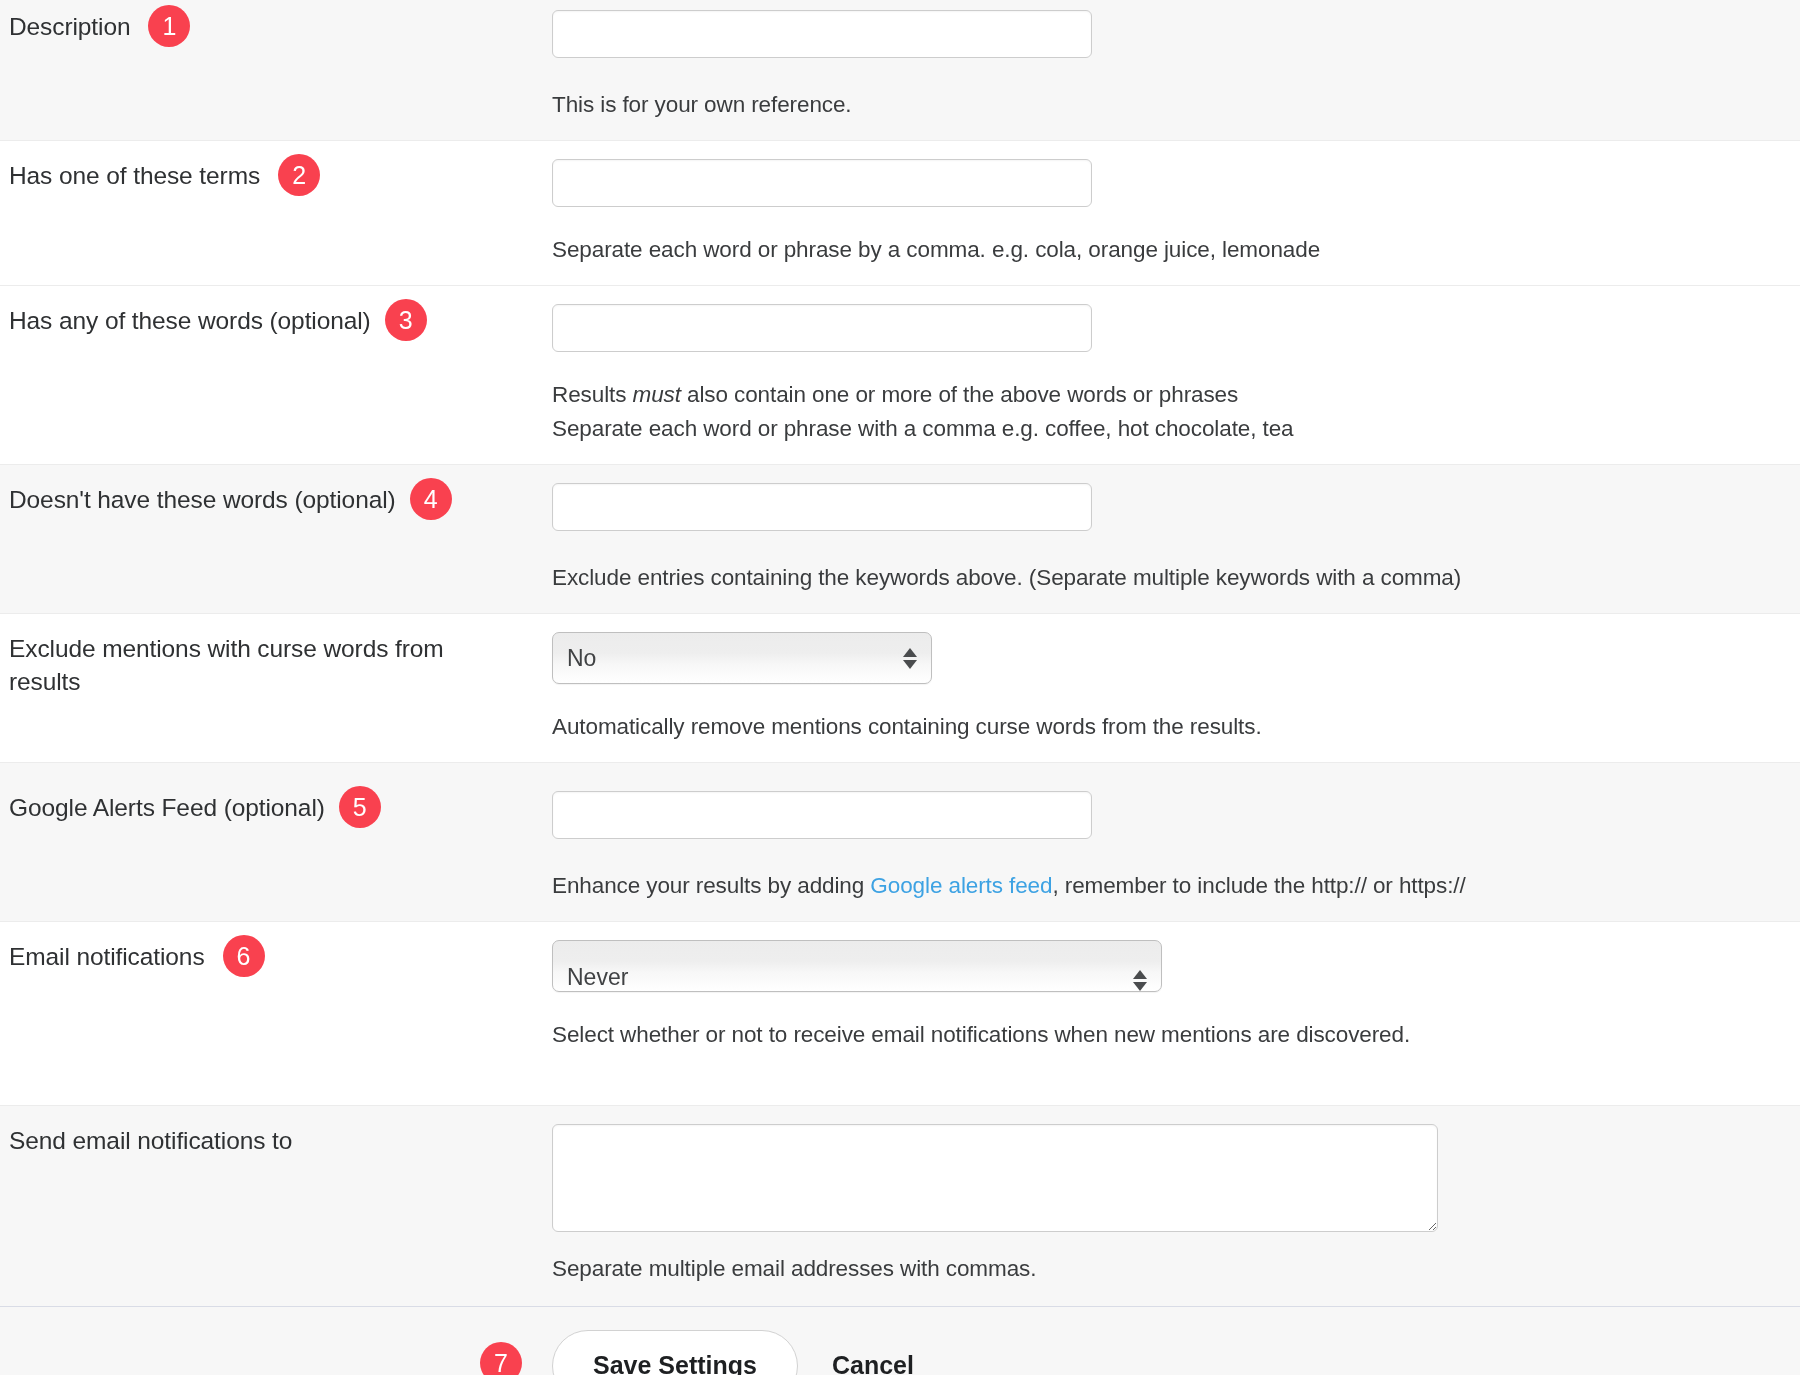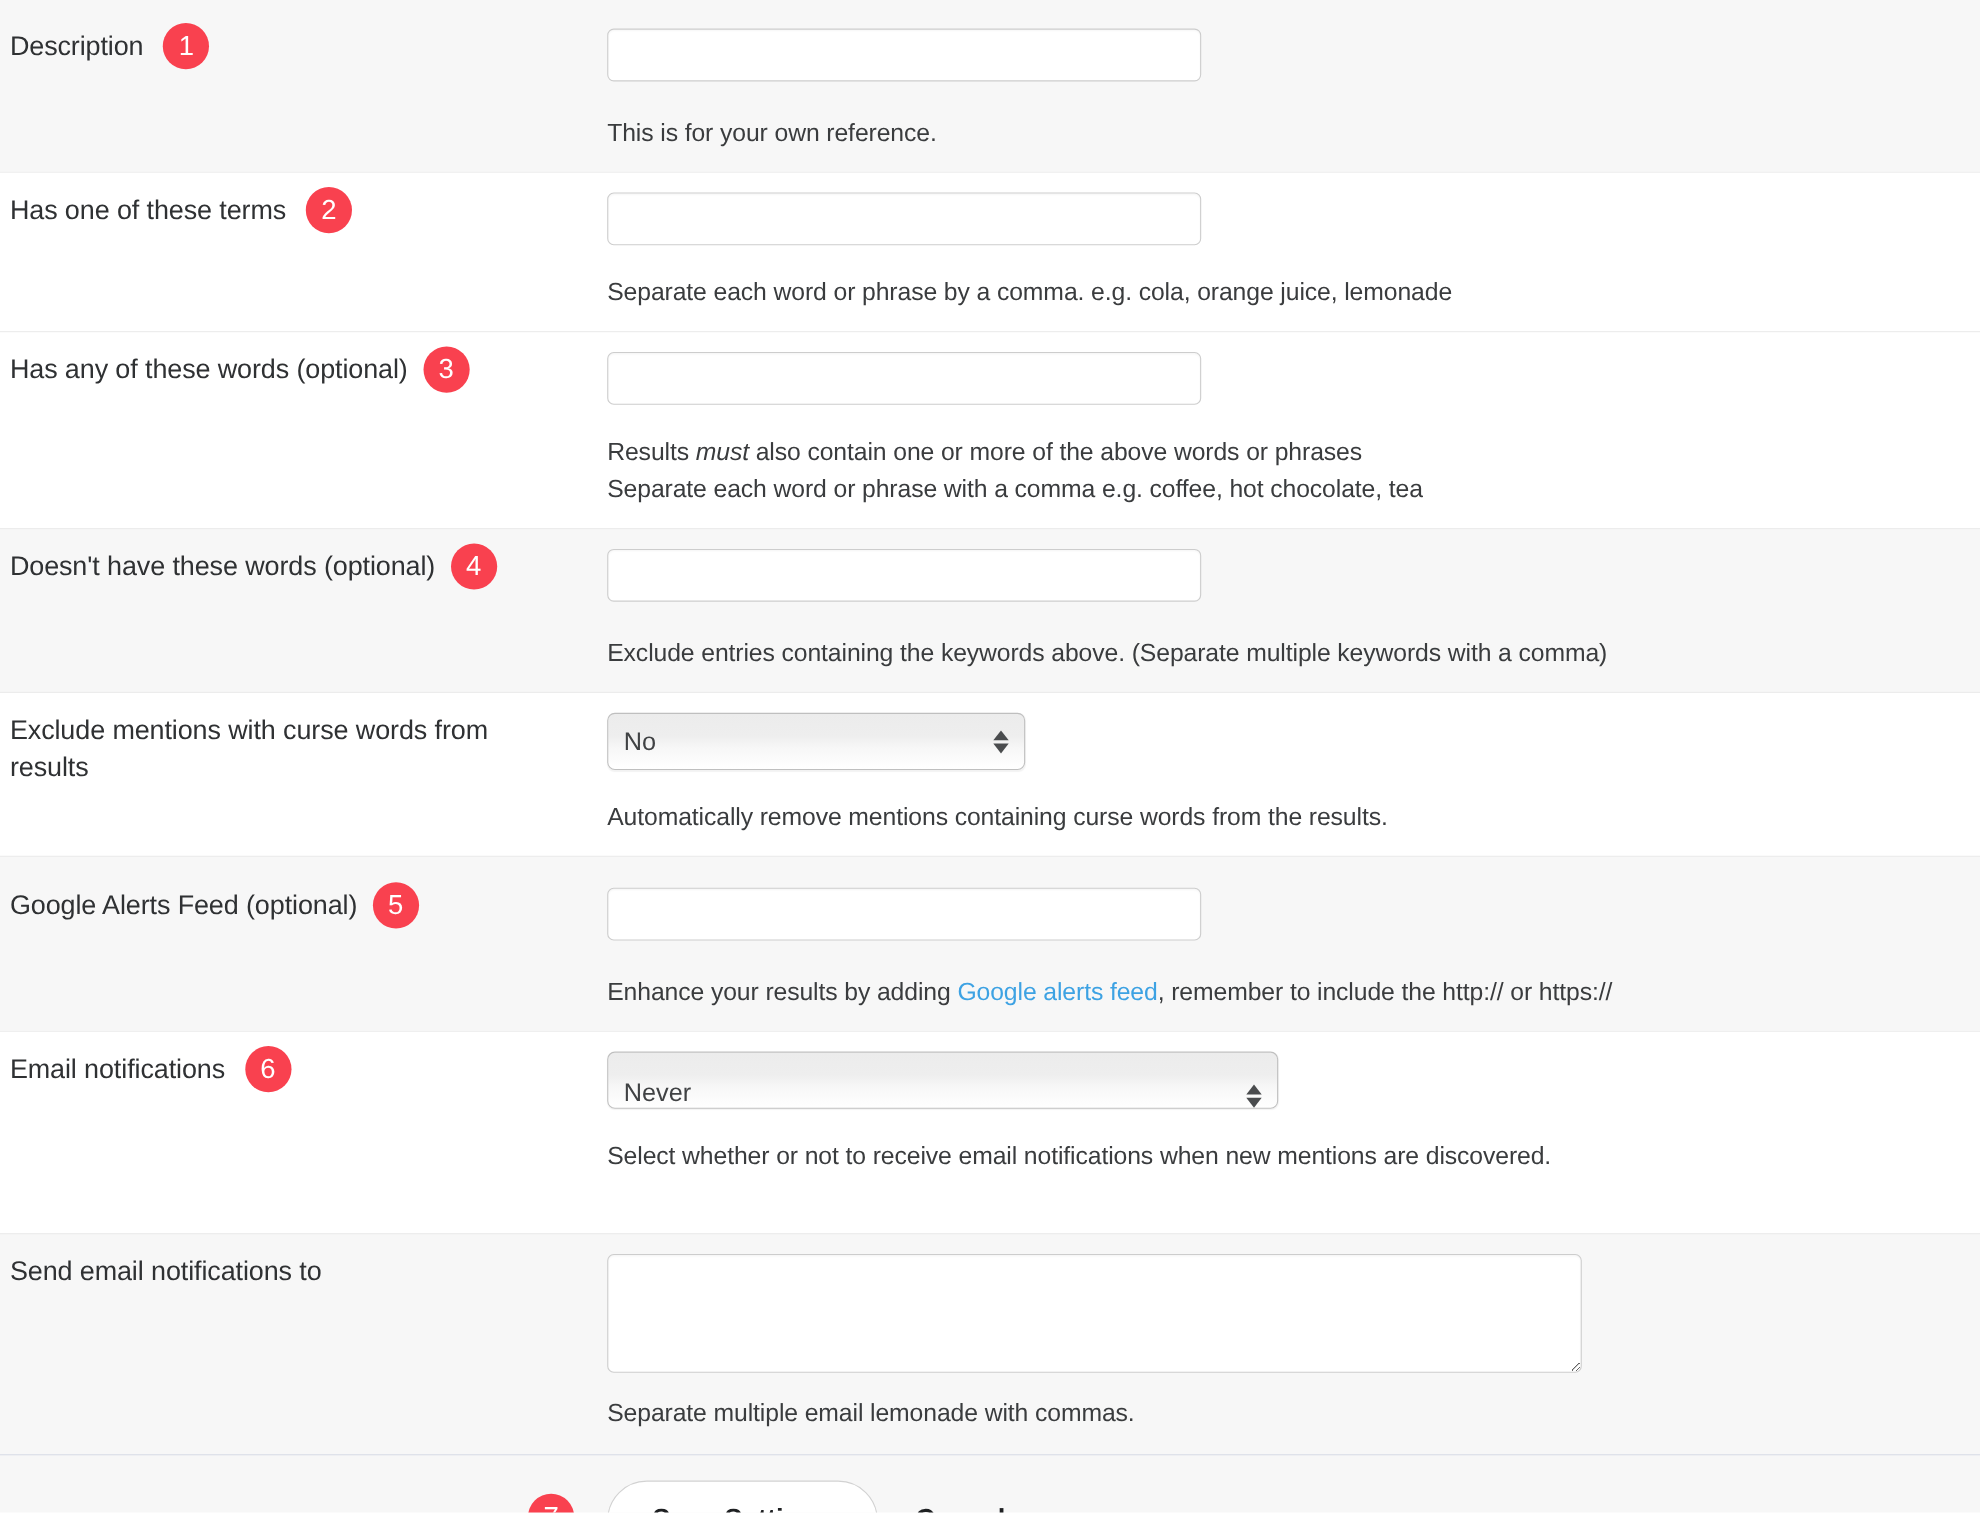--- a/index.html
+++ b/index.html
@@ -184,21 +184,21 @@
   }
   .sp-20 { height: 20px; }
   .sp-26 { height: 26px; }
   .sp-30 { height: 30px; }
 </style>
 </head>
 <body>
 
 <div class="form">
 
-  <div class="row shaded" style="padding-top:26px;padding-bottom:18px;">
+  <div class="row shaded" style="padding-top:10px;padding-bottom:18px;">
     <div class="label-cell">
       <span class="label-text">Description</span>
       <span class="badge">1</span>
     </div>
     <div class="field-cell">
       <input class="text-input" type="text" value="" style="">
       <div class="sp-30"></div>
       <div class="help">This is for your own reference.</div>
     </div>
   </div>
@@ -295,21 +295,21 @@
     </div>
   </div>
 
   <div class="row shaded" style="padding-top:18px;padding-bottom:20px;margin-top:35px;">
     <div class="label-cell">
       <span class="label-text">Send email notifications to</span>
     </div>
     <div class="field-cell">
       <textarea class="textarea-input" style=""></textarea>
       <div class="sp-20"></div>
-      <div class="help">Separate multiple email lemonade with commas.</div>
+      <div class="help">Separate multiple email addresses with commas.</div>
     </div>
   </div>
 
   <div class="actions-row">
     <div class="actions-badge-slot">
       <span class="badge">7</span>
     </div>
     <button class="btn-save">Save Settings</button>
     <button class="btn-cancel">Cancel</button>
   </div>

